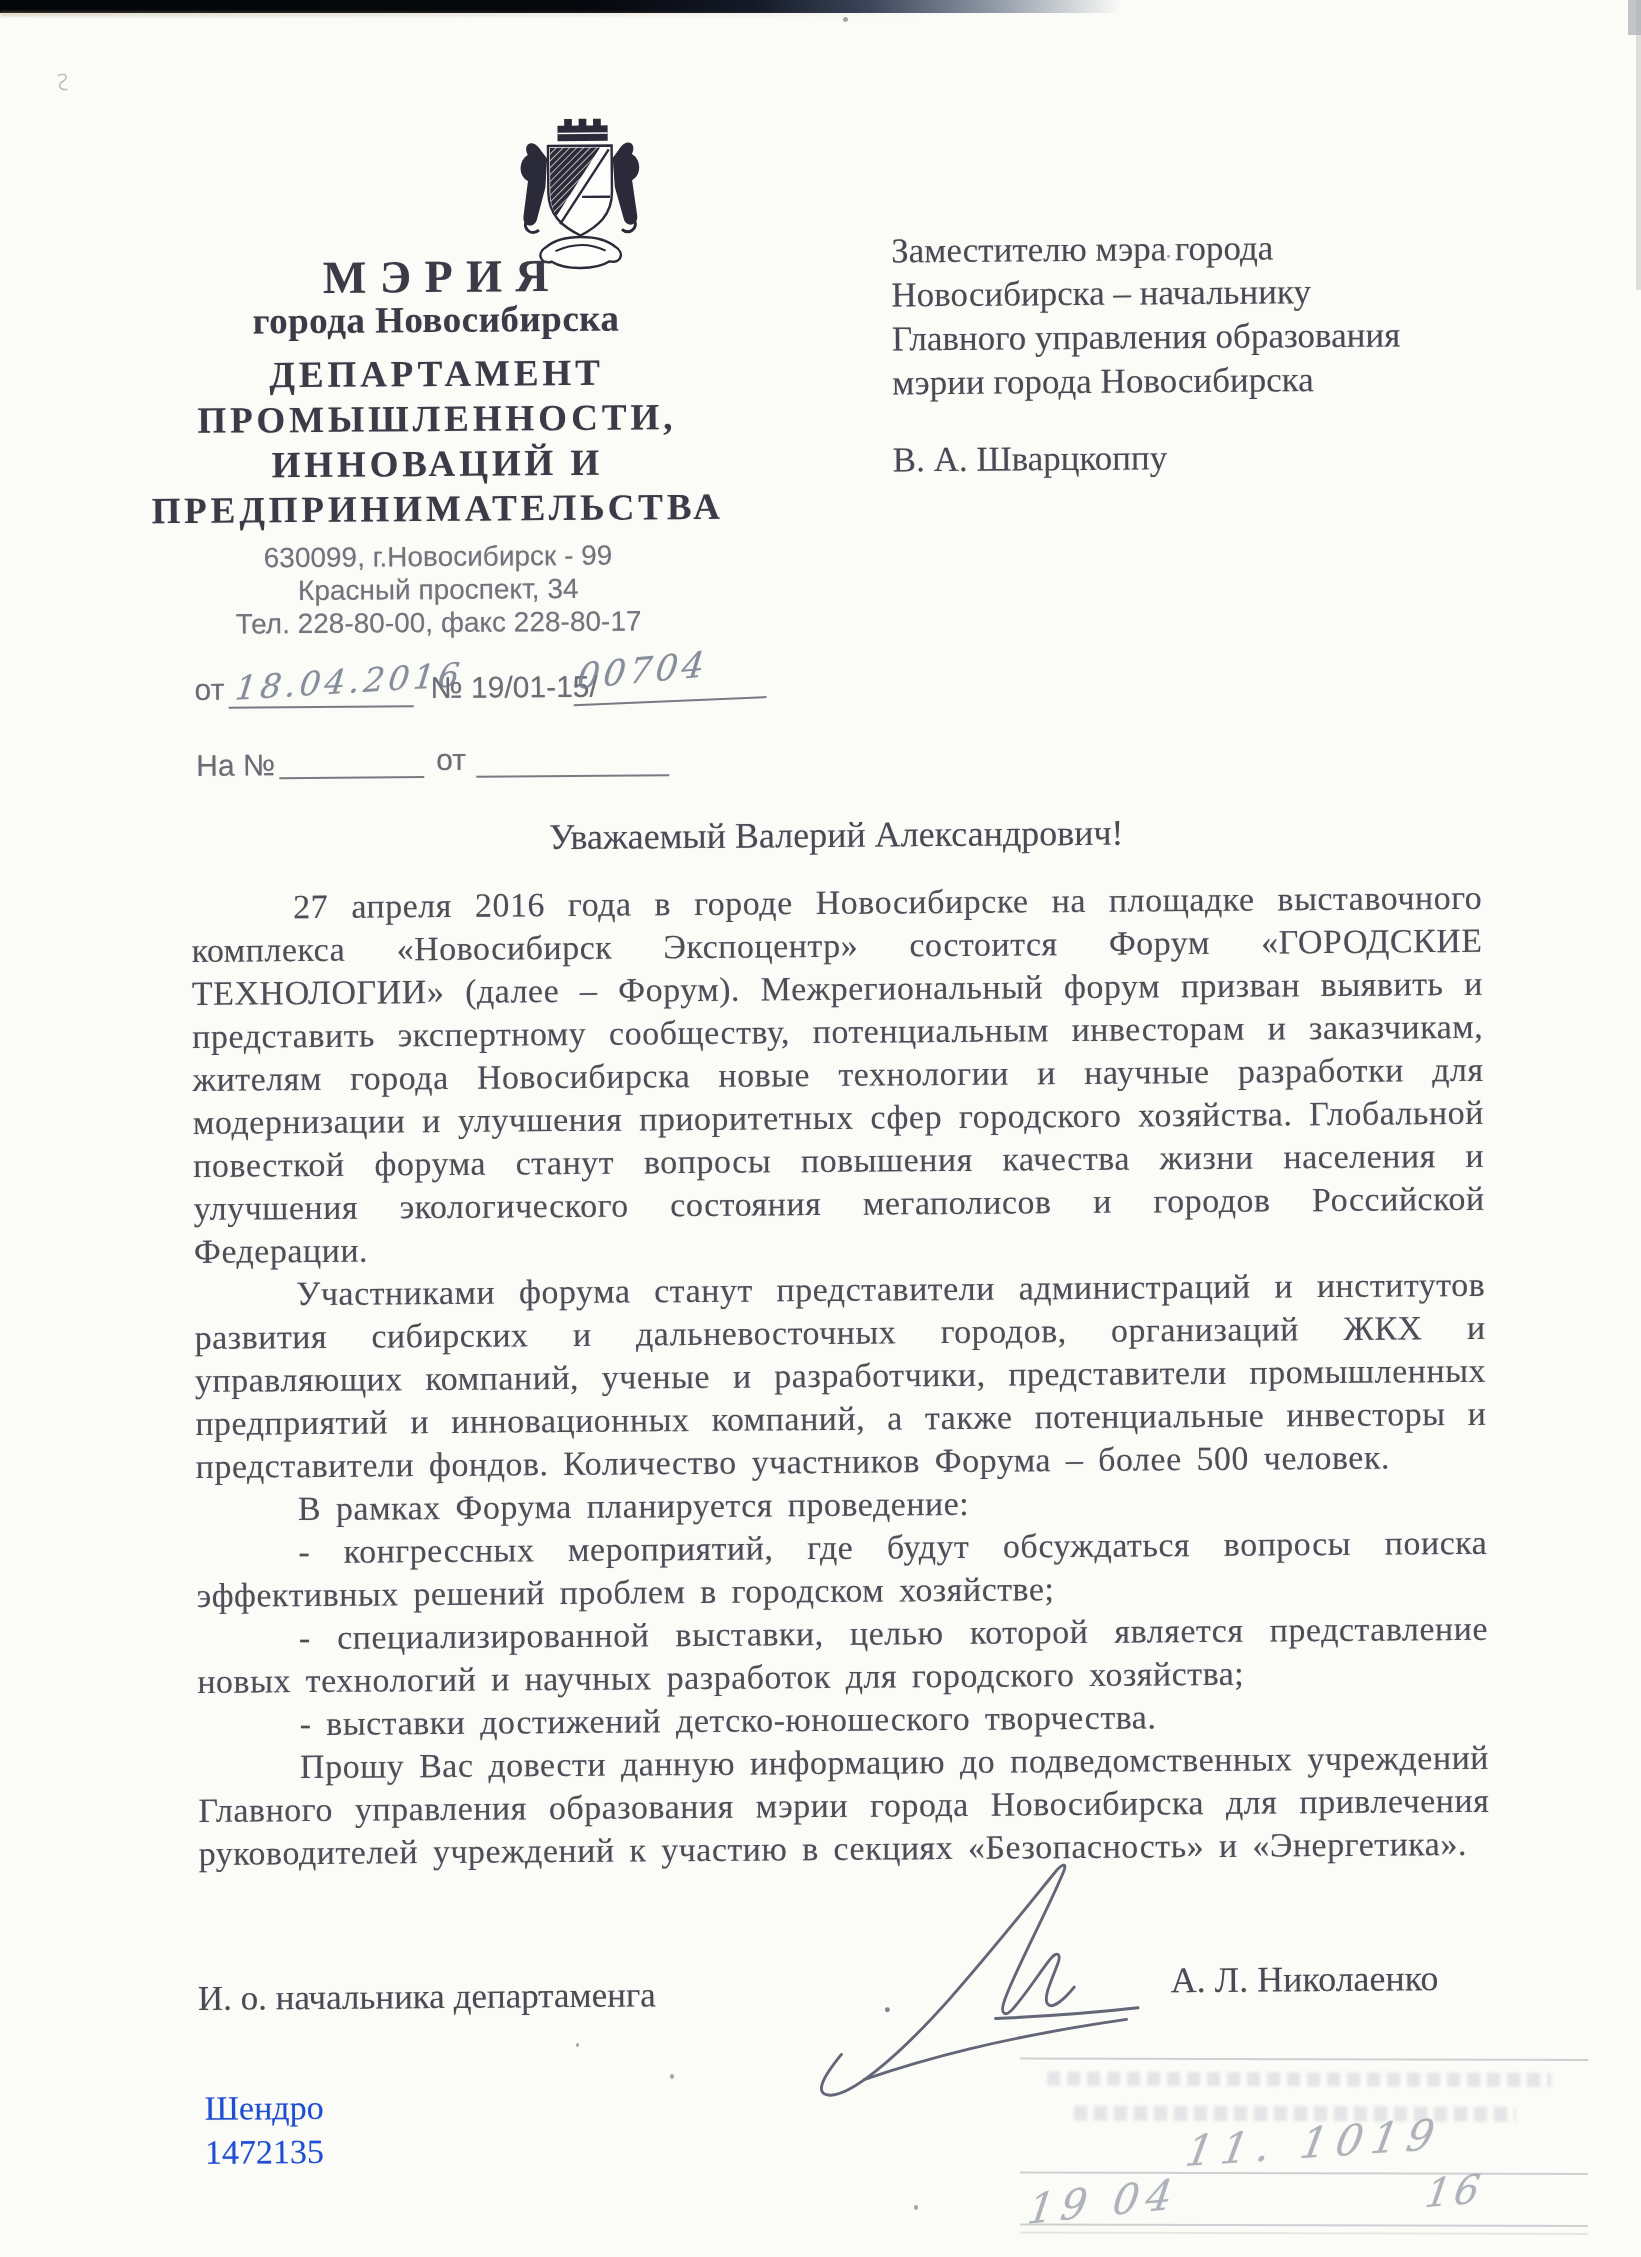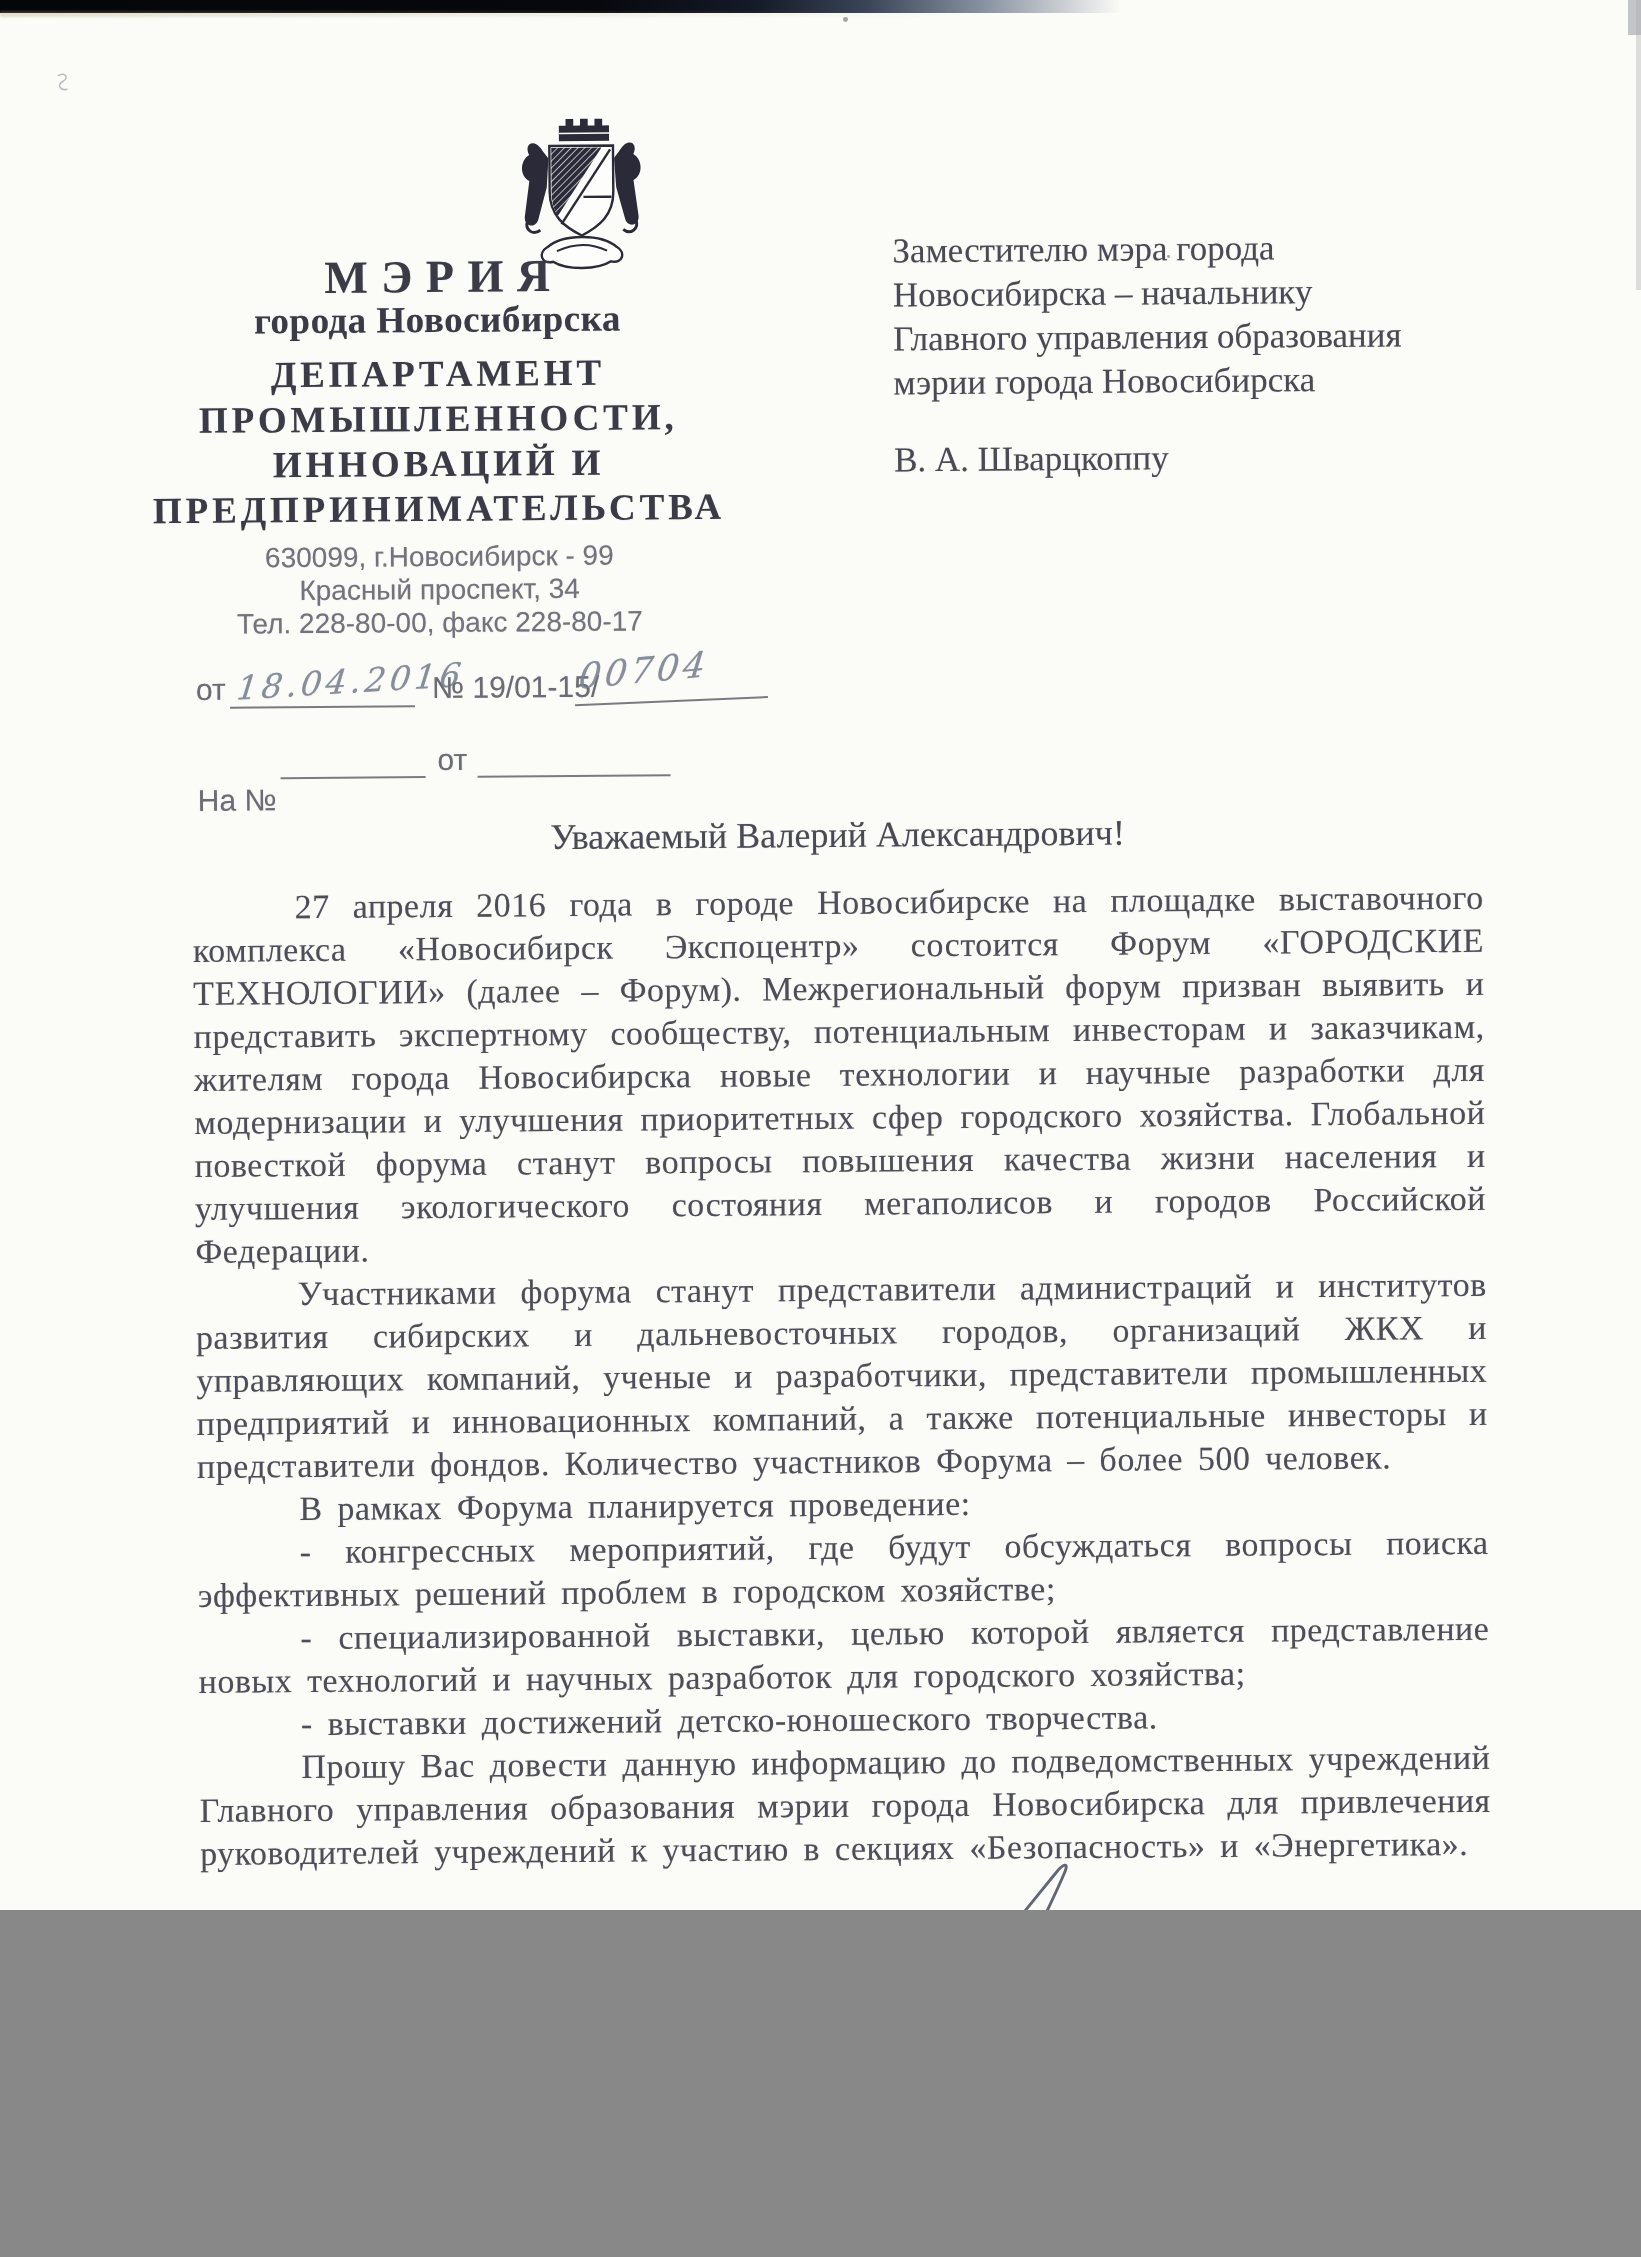--- a/index.html
+++ b/index.html
@@ -1,18 +1,18 @@
 <!DOCTYPE html>
 <html><head>
 <meta charset="utf-8">
 <style>
   html,body{margin:0;padding:0;background:#888;}
   .page{
     position:relative;
-    width:1641px;height:1910px;
+    width:1641px;height:2257px;
     background:#fbfbf8;
     overflow:hidden;
     font-family:"Liberation Serif","DejaVu Serif",serif;
     color:#4a4a55;
     text-decoration:underline;
   }
   
   .scan-band{
     position:absolute;left:0;top:0;width:1144px;height:12.6px;
     background:linear-gradient(90deg,#05060a 0%,#07080d 52%,#141a28 66%,#3c4659 76%,#8892a0 86%,rgba(200,204,210,0) 98%);
@@ -165,21 +165,21 @@
     </div>
 
     <span class="ref-label" style="left:198px;top:668px;">от</span>
     <div class="u-line" style="left:232px;top:702px;width:185px;"></div>
     <span class="hw" style="left:239px;top:658px;font-size:33px;transform:rotate(-3deg) skewX(-10deg);">18.04.2016</span>
 
     <span class="ref-label" style="left:434px;top:668px;">№ 19/01-15/</span>
     <span class="hw" style="left:581px;top:649px;font-size:35px;transform:rotate(-5deg) skewX(-12deg);">00704</span>
     <div class="u-line" style="left:577px;top:699px;width:193px;transform:rotate(-2deg);"></div>
 
-    <span class="ref-label" style="left:199px;top:779px;">На №</span>
+    <span class="ref-label" style="left:199px;top:744px;">На №</span>
     <div class="u-line" style="left:282px;top:773px;width:145px;"></div>
     <span class="ref-label" style="left:439px;top:740px;">от</span>
     <div class="u-line" style="left:479px;top:773px;width:193px;"></div>
 
     <div class="recipient">
       <div>Заместителю мэра города</div>
       <div>Новосибирска – начальнику</div>
       <div>Главного управления образования</div>
       <div>мэрии города Новосибирска</div>
       <div class="name">В. А. Шварцкоппу</div>

